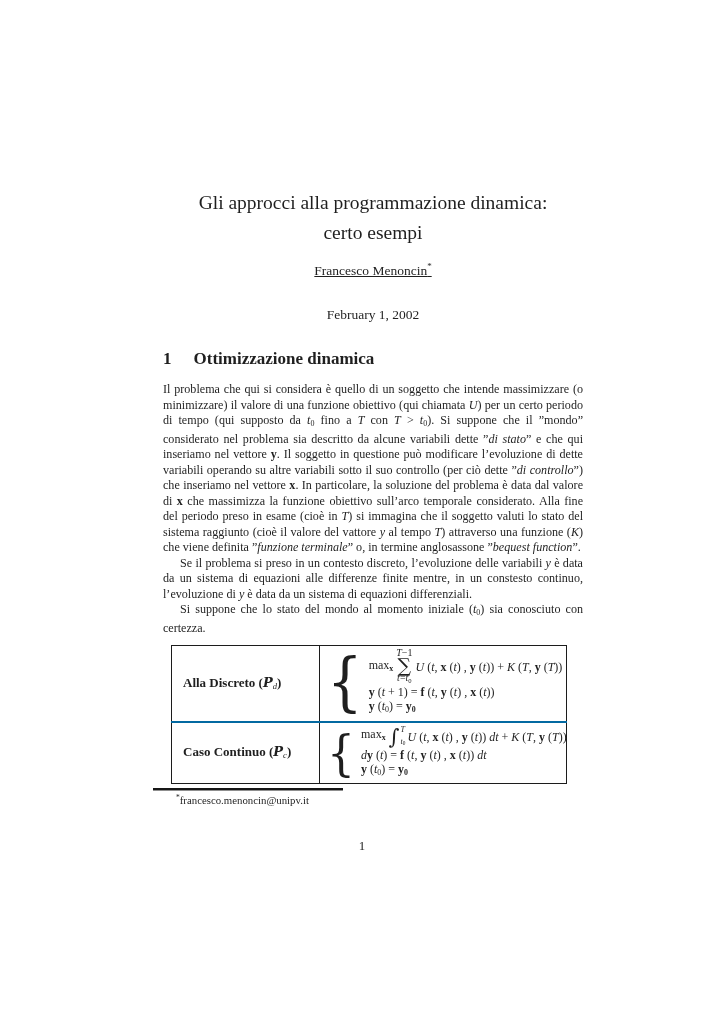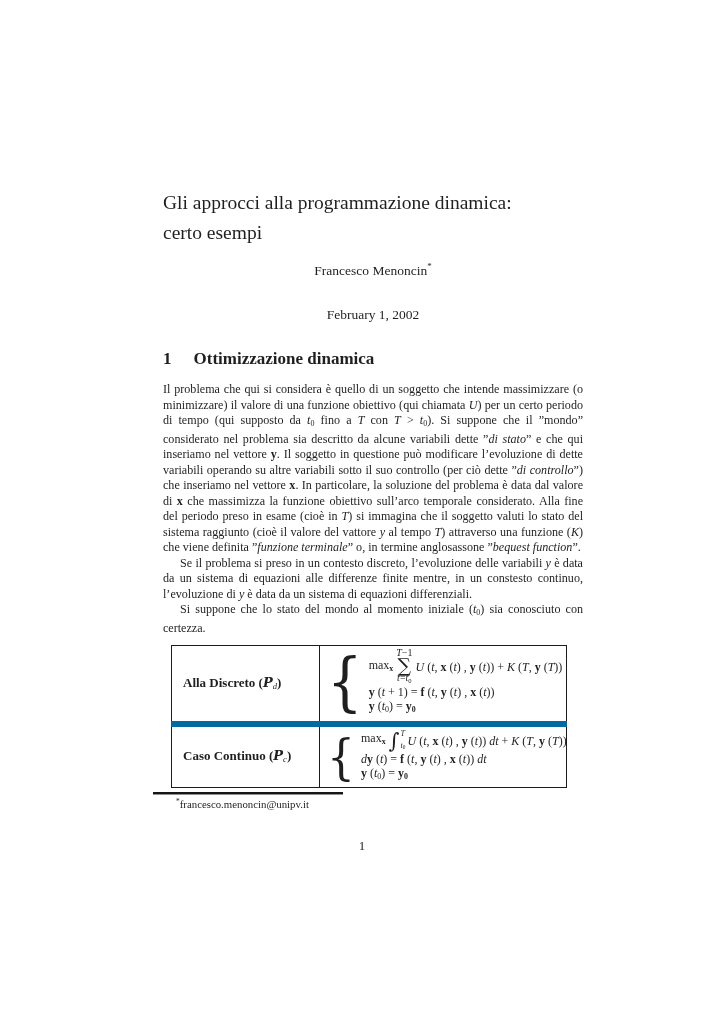--- a/index.html
+++ b/index.html
@@ -2,23 +2,23 @@
 <html><head>
 <meta charset="utf-8">
 <style>
   html,body{margin:0;padding:0;background:#ffffff;}
   body{width:724px;height:1024px;position:relative;overflow:hidden;
        font-family:"Liberation Serif","DejaVu Serif",serif;color:#1f1f1f;
        -webkit-font-smoothing:antialiased;}
   .doc{width:420px;margin-left:163px;padding-top:188px;}
 
   
-  .title{margin:0;font-size:19.5px;font-weight:normal;line-height:30px;}
+  .title{margin:0;font-size:19.5px;font-weight:normal;line-height:30px;text-align:center;}
   .title .tl{display:block;}
-  .author{margin-top:13px;text-align:center;font-size:13.5px;}
+  .author{margin-top:13px;text-align:center;font-size:13.5px;text-decoration:underline;}
   .author sup{font-size:9px;vertical-align:6px;}
   .date{margin-top:28px;text-align:center;font-size:13.5px;}
 
   
   .section{margin:26px 0 0 0;font-size:17px;font-weight:bold;line-height:20px;}
   .secnum{display:inline-block;margin-right:22px;}
 
   
   .bodytext{margin-top:13px;font-size:12.1px;line-height:15.5px;text-align:justify;}
   .para{margin:0;}
@@ -28,21 +28,21 @@
   .seg-i{font-style:italic;}
   .seg-b{font-weight:bold;}
   .seg-cal{font-weight:bold;font-style:italic;font-family:"DejaVu Serif","Liberation Serif",serif;}
   .seg-sub{font-size:0.66em;vertical-align:-0.28em;}
 
   
   .eq-table{border-collapse:collapse;margin:9px 0 0 8px;width:396px;table-layout:fixed;}
   .eq-table td{border:1.5px solid #1c1c1c;vertical-align:middle;}
   .label-cell{width:132px;padding:4px 4px 4px 11px;font-size:13px;white-space:nowrap;}
   .eq-cell{padding:3px 4px 3px 7px;}
-  .row-continuous td{border-top:6px solid #0369a1;}
+  .row-continuous td{border-top:2px solid #0369a1;}
   .eq-wrap{display:flex;align-items:center;}
   .brace{line-height:0.9;display:inline-block;transform:scaleY(1.12);transform-origin:center;
          margin-right:6px;font-family:"DejaVu Serif","Liberation Serif",serif;color:#1f1f1f;}
   .brace-lg{font-size:56px;}
   .brace-sm{font-size:44px;}
   .eq-lines{display:flex;flex-direction:column;justify-content:center;}
   .eq-line{display:flex;align-items:center;font-size:12px;line-height:14px;white-space:nowrap;}
   .sum-stack{display:inline-flex;flex-direction:column;align-items:center;margin:0 3px;}
   .sum-stack .lim{font-size:10px;line-height:8px;}
   .big-op{font-size:19px;line-height:17px;font-family:"DejaVu Serif","DejaVu Sans",serif;}

